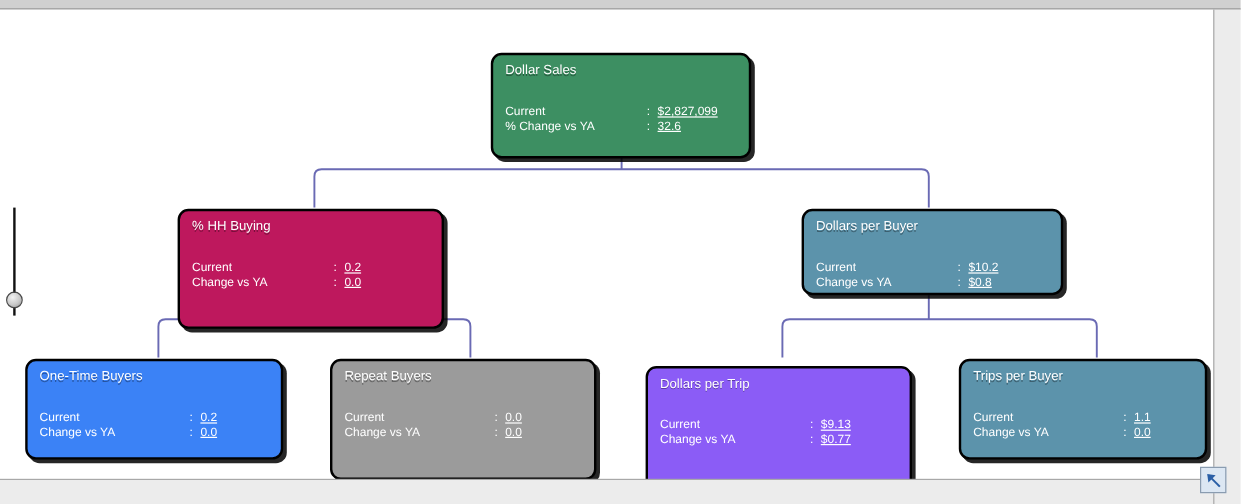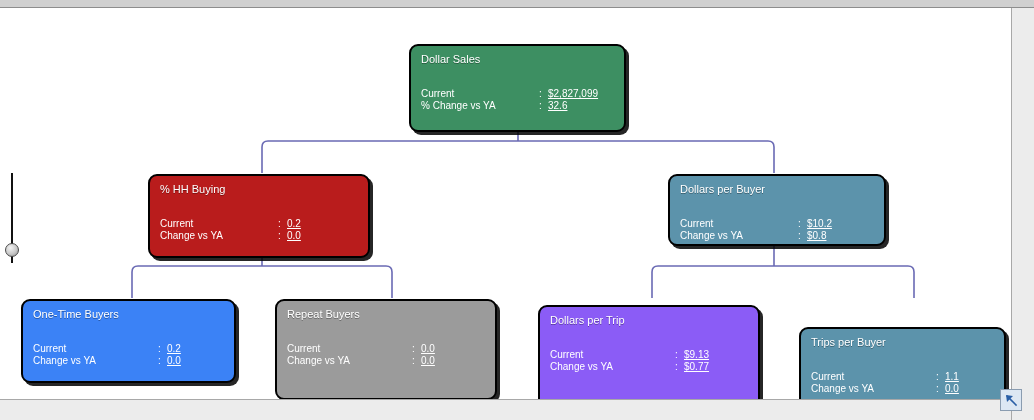--- a/index.html
+++ b/index.html
@@ -187,21 +187,21 @@
           <span class="row-value">$2,827,099</span>
         </div>
         <div class="node-row">
           <span class="row-label">% Change vs YA</span>
           <span class="row-colon">:</span>
           <span class="row-value">32.6</span>
         </div>
       </div>
     </div>
 
-    <div class="node lvl2" style="left:148px; top:166px; width:222px; height:84px; background:#b91c1c;">
+    <div class="node lvl2" style="left:148px; top:166px; width:222px; height:100px; background:#be185d;">
       <div class="node-title">% HH Buying</div>
       <div class="node-rows">
         <div class="node-row">
           <span class="row-label">Current</span>
           <span class="row-colon">:</span>
           <span class="row-value">0.2</span>
         </div>
         <div class="node-row">
           <span class="row-label">Change vs YA</span>
           <span class="row-colon">:</span>
@@ -267,21 +267,21 @@
           <span class="row-value">$9.13</span>
         </div>
         <div class="node-row">
           <span class="row-label">Change vs YA</span>
           <span class="row-colon">:</span>
           <span class="row-value">$0.77</span>
         </div>
       </div>
     </div>
 
-    <div class="node lvl3" style="left:799px; top:291px; width:207px; height:84px; background:#5c93ab;margin-top:28px;">
+    <div class="node lvl3" style="left:799px; top:291px; width:207px; height:84px; background:#5c93ab;">
       <div class="node-title">Trips per Buyer</div>
       <div class="node-rows">
         <div class="node-row">
           <span class="row-label">Current</span>
           <span class="row-colon">:</span>
           <span class="row-value">1.1</span>
         </div>
         <div class="node-row">
           <span class="row-label">Change vs YA</span>
           <span class="row-colon">:</span>

